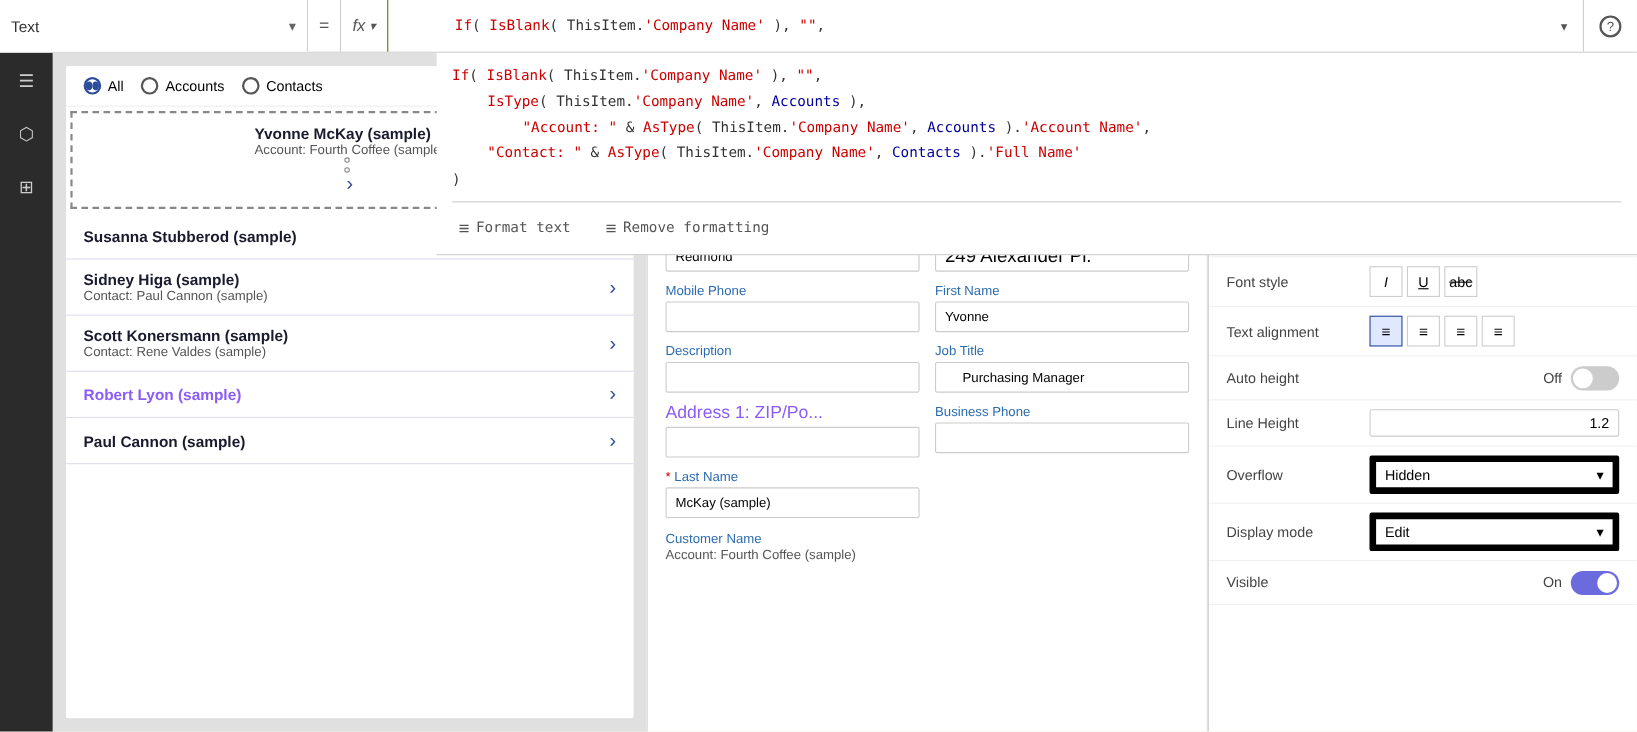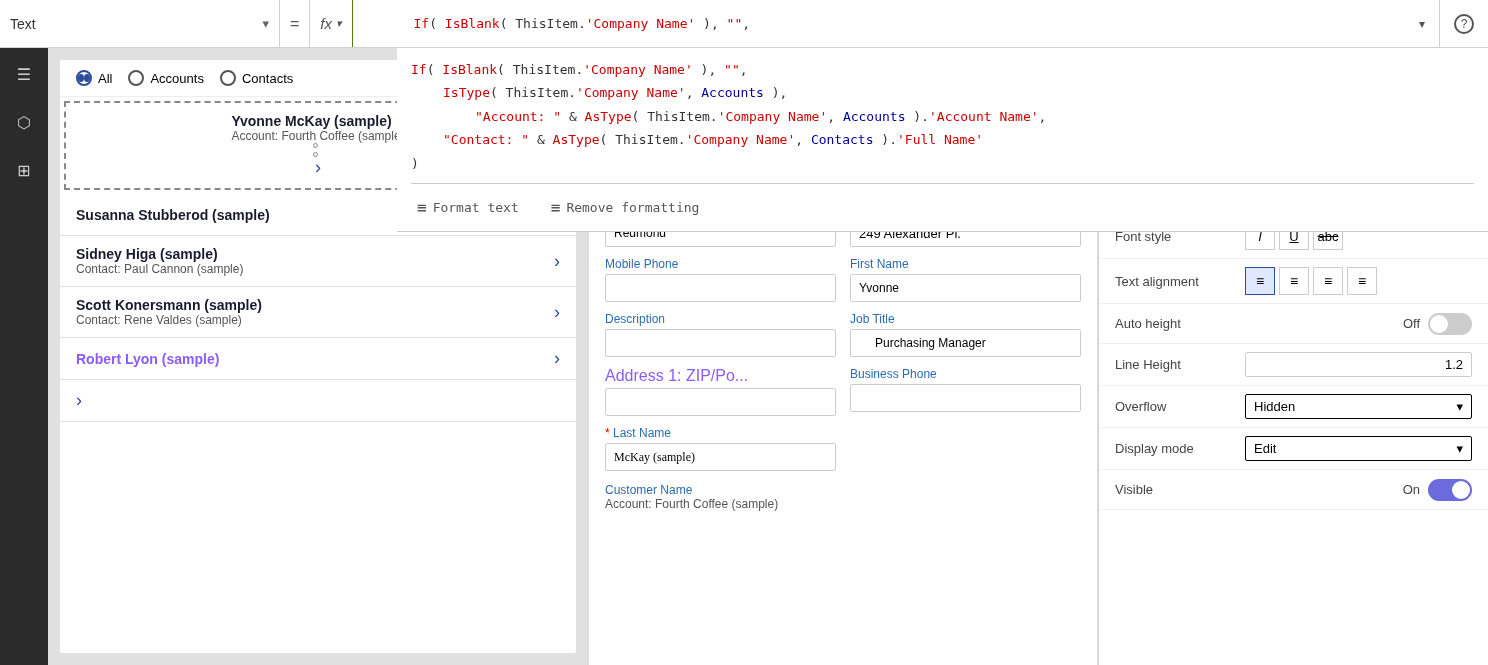--- a/index.html
+++ b/index.html
@@ -98,21 +98,21 @@
     .prop-row {
       display: flex; align-items: center;
       padding: 8px 16px;
       border-bottom: 1px solid #f0f0f0;
       min-height: 40px;
     }
     .prop-label { width: 130px; color: #444; font-size: 13px; flex-shrink: 0; }
     .prop-value { flex: 1; }
     .prop-select {
       display: flex; align-items: center; justify-content: space-between;
-      border: 1px solid #000000; border-radius: 2px;
+      border: 6px solid #000000; border-radius: 2px;
       padding: 4px 8px; cursor: pointer; font-size: 13px;
       background: #fff; width: 100%;
     }
     .prop-number {
       border: 1px solid #ccc; border-radius: 2px;
       padding: 4px 8px; font-size: 13px;
       background: #fff; width: 100%; text-align: right;
     }
     .toggle-switch {
       width: 44px; height: 22px; border-radius: 11px;
@@ -271,20 +271,23 @@
         </div>
 
         <div style="display:flex;align-items:center;padding:10px 16px;border-bottom:1px solid #dde;">
           <div style="flex:1;">
             <div style="font-size:14px;font-weight:700;color:#8b5cf6;">Robert Lyon (sample)</div>
           </div>
           <span style="color:#2b4b9b;font-size:18px;">›</span>
         </div>
 
         <div style="display:flex;align-items:center;padding:10px 16px;border-bottom:1px solid #dde;">
+          <div style="flex:1;">
+            <div style="font-size:14px;font-weight:600;color:#1a1a2e;">Paul Cannon (sample)</div>
+          </div>
           <span style="color:#2b4b9b;font-size:18px;">›</span>
         </div>
 
       </div>
     </div>
   </div>
 
   <div style="flex:1; background:#fff; overflow-y:auto; border-left:1px solid #ddd; border-right:1px solid #ddd;">
 
     <div style="display:flex;align-items:center;gap:16px;padding:12px 16px;border-bottom:1px solid #eee;">
@@ -311,21 +314,21 @@
 
       <div style="display:grid;grid-template-columns:1fr 1fr;gap:10px 14px;">
 
         <div>
           <div style="font-size:12px;color:#2b6cb0;margin-bottom:3px;">Address 1: City</div>
           <input type="text" value="Redmond" style="border: 1px solid rgb(204, 204, 204); border-radius: 2px; padding: 4px 8px; font-size: 12px; width: 100%; height: 28px;">
         </div>
 
         <div>
           <div style="font-size:12px;color:#2b6cb0;margin-bottom:3px;">Address 1: Street 1</div>
-          <input type="text" value="249 Alexander Pl." style="border: 1px solid rgb(204, 204, 204); border-radius: 2px; padding: 4px 8px; font-size: 13px; width: 100%; height: 28px;">
+          <input type="text" value="249 Alexander Pl." style="border: 1px solid rgb(204, 204, 204); border-radius: 2px; padding: 4px 8px; font-size: 17px; width: 100%; height: 28px;">
         </div>
 
         <div>
           <div style="font-size:12px;color:#2b6cb0;margin-bottom:3px;">Mobile Phone</div>
           <input type="text" value="" style="border: 1px solid rgb(204, 204, 204); border-radius: 2px; padding: 4px 8px; font-size: 12px; width: 100%; height: 28px;">
         </div>
 
         <div>
           <div style="font-size:12px;color:#2b6cb0;margin-bottom:3px;">First Name</div>
           <input type="text" value="Yvonne" style="border: 1px solid rgb(204, 204, 204); border-radius: 2px; padding: 4px 8px; font-size: 12px; width: 100%; height: 28px;">
@@ -346,21 +349,21 @@
           <input type="text" value="" style="border: 1px solid rgb(204, 204, 204); border-radius: 2px; padding: 4px 8px; font-size: 12px; width: 100%; height: 28px;">
         </div>
 
         <div>
           <div style="font-size:12px;color:#2b6cb0;margin-bottom:3px;">Business Phone</div>
           <input type="text" value="" style="border: 1px solid rgb(204, 204, 204); border-radius: 2px; padding: 4px 8px; font-size: 12px; width: 100%; height: 28px;">
         </div>
 
         <div>
           <div style="font-size:12px;color:#2b6cb0;margin-bottom:3px;"><span style="color:#c00;">* </span>Last Name</div>
-          <input type="text" value="McKay (sample)" style="border: 1px solid rgb(204, 204, 204); border-radius: 2px; padding: 4px 8px; font-size: 12px; width: 100%; height: 28px; font-family: Liberation Serif, serif;">
+          <input type="text" value="McKay (sample)" style="border: 1px solid rgb(204, 204, 204); border-radius: 2px; padding: 4px 8px; font-size: 12px; width: 100%; height: 28px;">
         </div>
 
       </div>
 
       <div style="margin-top:12px;">
         <div style="font-size:12px;color:#2b6cb0;">Customer Name</div>
         <div style="font-size:12px;color:#555;">Account: Fourth Coffee (sample)</div>
       </div>
     </div>
   </div>

